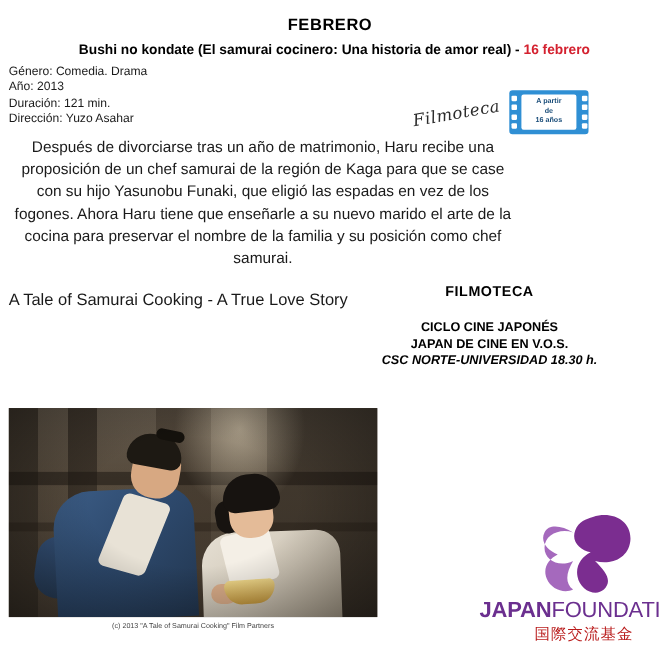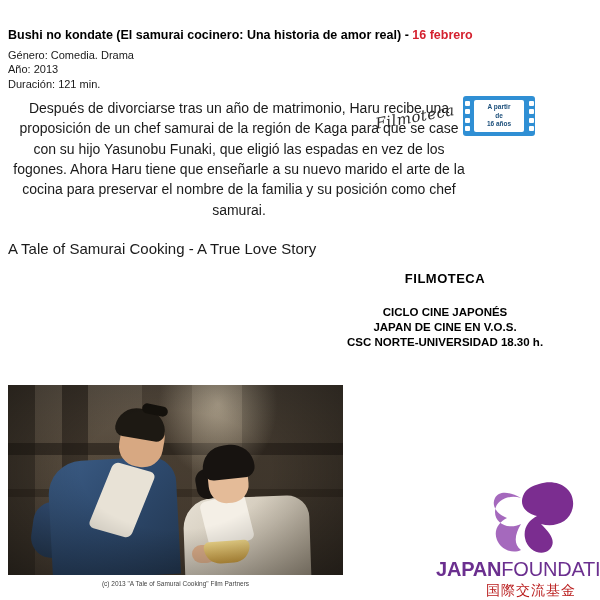--- a/index.html
+++ b/index.html
@@ -25,25 +25,26 @@
   .month-title {
     text-align: center;
     font-weight: bold;
     font-size: 15px;
     letter-spacing: 0.5px;
     margin-top: 14px;
     color: #000;
   }
 
   .film-header {
-    margin-top: 28px;
+    margin-top: 7px;
     padding-left: 8px;
     font-size: 12.5px;
     font-weight: bold;
     line-height: 1.25;
+    text-align: center;
   }
   .film-header .title-main { color: #000; }
   .film-header .date-red { color: #d4212f; }
 
   .meta {
     padding-left: 8px;
     margin-top: 4px;
     font-size: 11px;
     line-height: 1.32;
     color: #1a1a1a;
@@ -142,21 +143,21 @@
     left: 300px;
     top: 243px;
     width: 290px;
     text-align: center;
     font-weight: bold;
     color: #000;
   }
   .program .line1 { font-size: 13px; letter-spacing: 0.5px; }
   .program .line2 { font-size: 11.5px; margin-top: 20px; }
   .program .line3 { font-size: 11.5px; margin-top: 3px; }
-  .program .line4 { font-size: 11.5px; margin-top: 3px; }
+  .program .line4 { font-size: 11.5px; margin-top: 3px; font-style: italic; }
 
   
   .photo-wrap {
     position: absolute;
     left: 8px;
     top: 357px;
     width: 335px;
     height: 190px;
   }
   .photo {
@@ -344,29 +345,31 @@
     font-size: 14px;
     color: #b91c1c;
     letter-spacing: 1px;
   }
 </style>
 </head>
 <body>
 
 <div class="page">
 
+  <div class="month-title">FEBRERO</div>
 
   <div class="film-header">
     <span class="title-main">Bushi no kondate (El samurai cocinero: Una historia de amor real)</span><span class="title-main"> - </span><span class="date-red">16 febrero</span>
   </div>
 
   <div class="meta">
     <div>Género: Comedia. Drama</div>
     <div>Año: 2013</div>
     <div>Duración: 121 min.</div>
+    <div>Dirección: Yuzo Asahar</div>
   </div>
 
   <div class="synopsis">Después de divorciarse tras un año de matrimonio, Haru recibe una proposición de un chef samurai de la región de Kaga para que se case con su hijo Yasunobu Funaki, que eligió las espadas en vez de los fogones. Ahora Haru tiene que enseñarle a su nuevo marido el arte de la cocina para preservar el nombre de la familia y su posición como chef samurai.</div>
 
   <div class="english-title">A Tale of Samurai Cooking - A True Love Story</div>
 
   <div class="filmoteca-script">Filmoteca</div>
 
   <div class="ticket">
     <span class="perf left">

